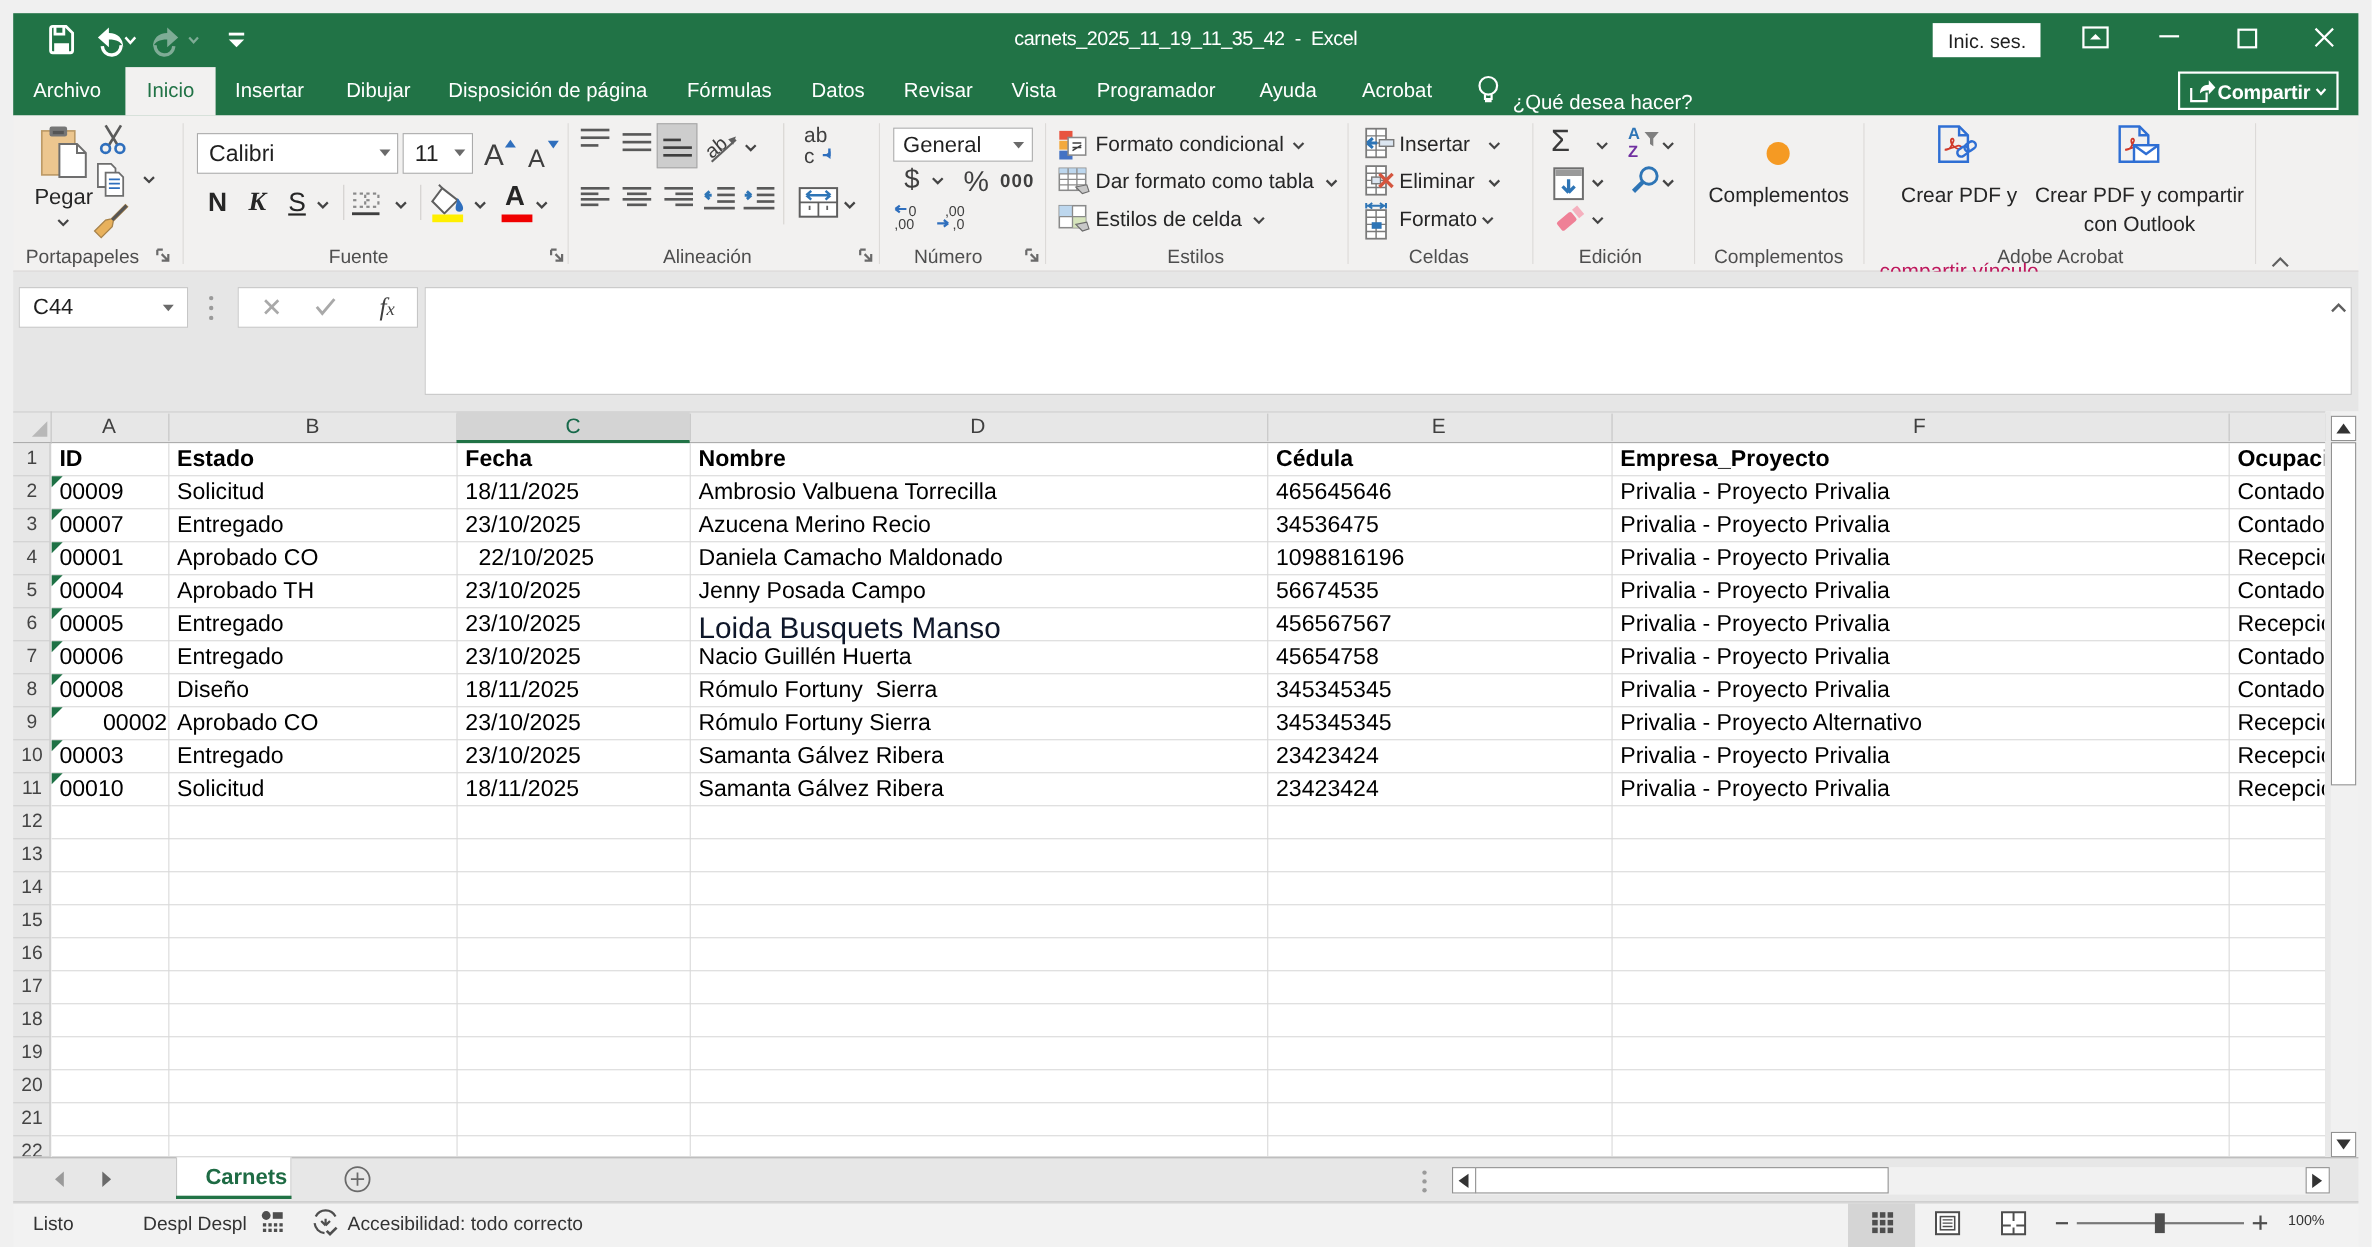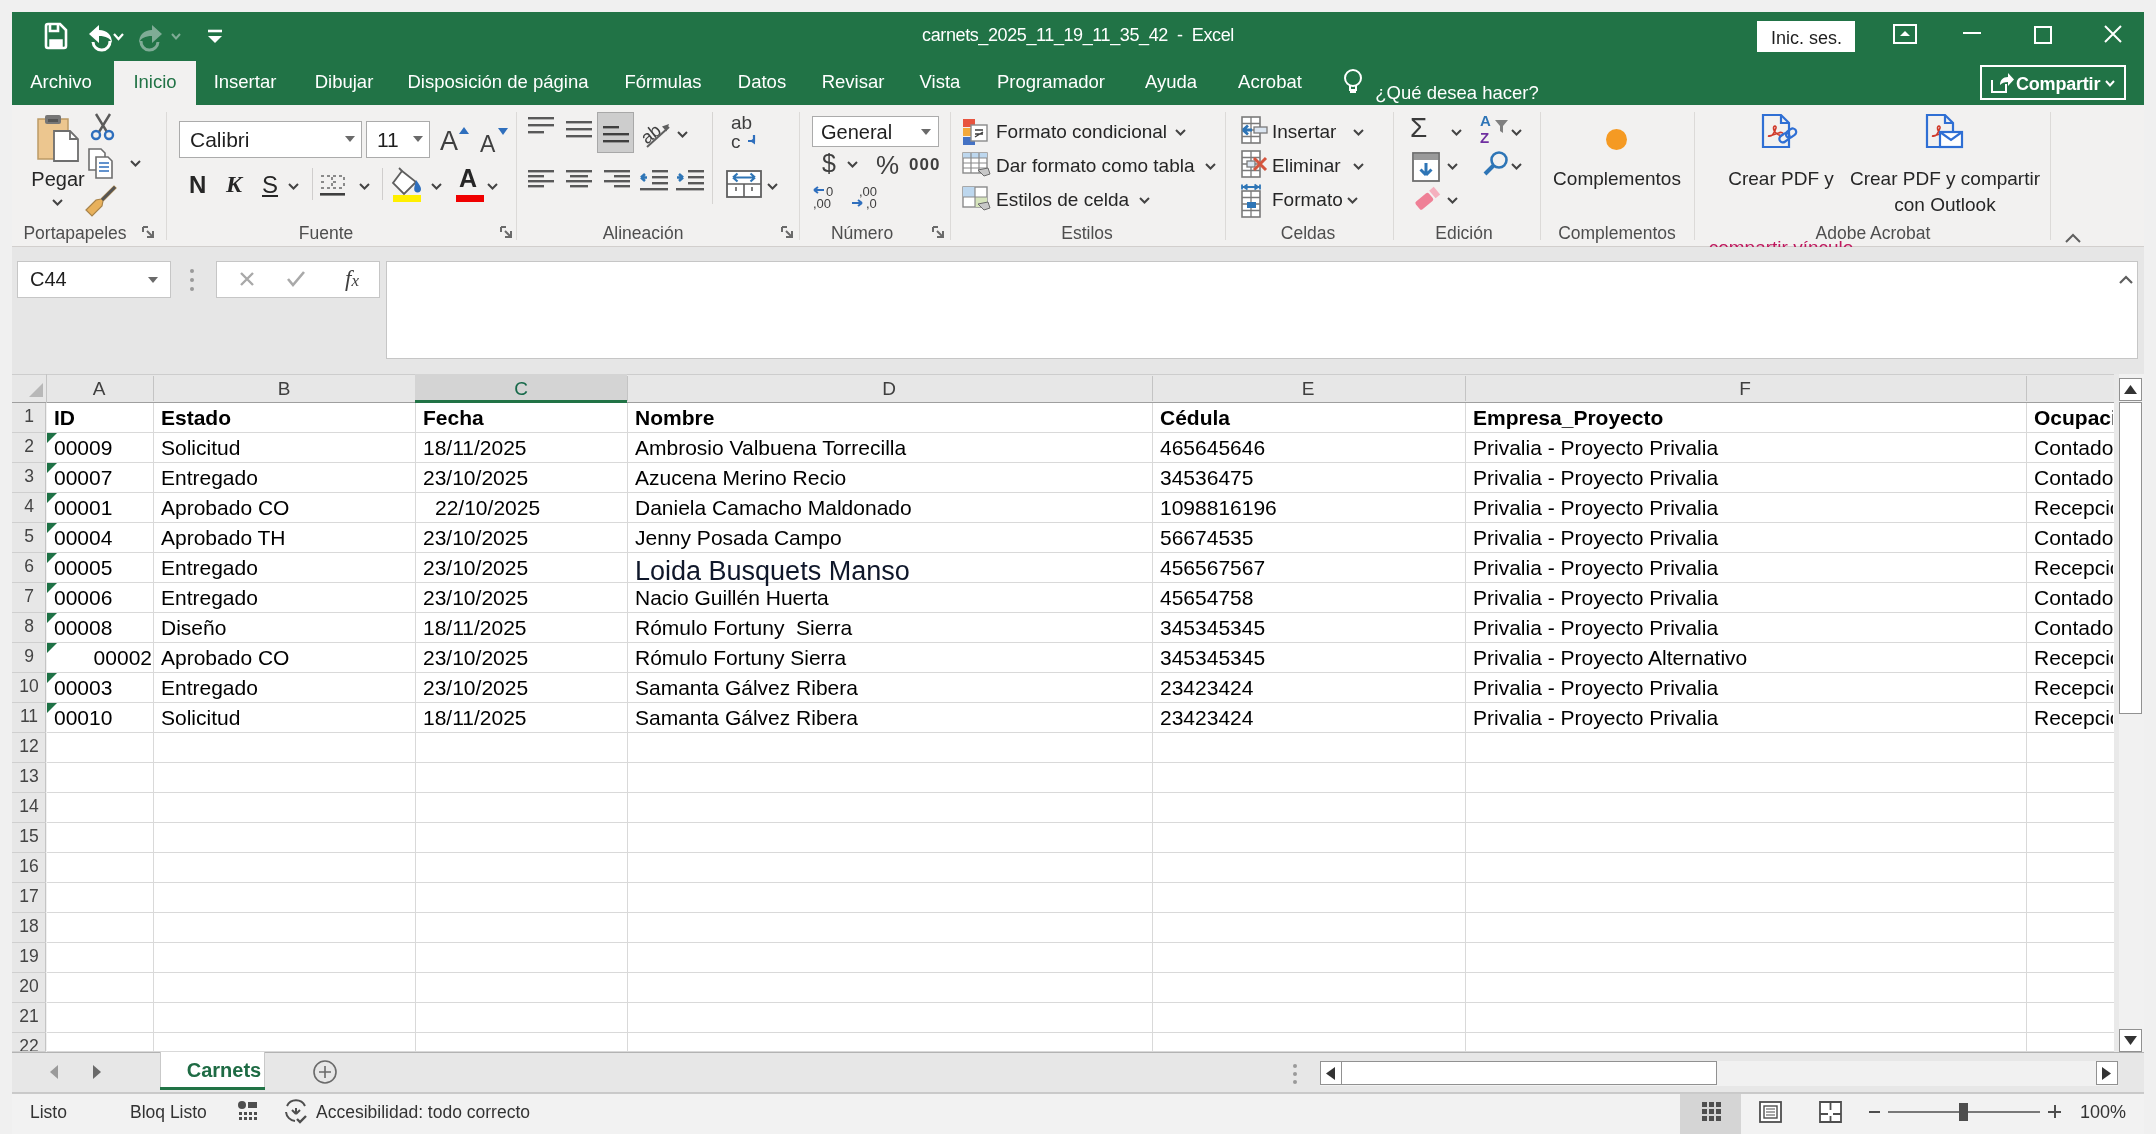--- a/index.html
+++ b/index.html
@@ -652,21 +652,21 @@
 <svg class="abs" style="left:1326px;top:1067px;" width="9" height="13" viewBox="0 0 9 13">
       <path d="M9 0 v13 L0 6.5 z" fill="#333"></path>
     </svg>
 <div class="abs" style="left:1341px;top:1061px;width:376px;height:24px;background:#fff;border:1px solid #919191;box-sizing:border-box;"></div>
 <div class="abs" style="left:2096px;top:1061px;width:22px;height:24px;background:#fff;border:1px solid #919191;box-sizing:border-box;"></div>
 <svg class="abs" style="left:2102px;top:1067px;" width="9" height="13" viewBox="0 0 9 13">
       <path d="M0 0 v13 L9 6.5 z" fill="#333"></path>
     </svg>
 <div class="abs" style="left:12px;top:1093px;width:2132px;height:41px;background:#f2f2f2;border-top:1px solid #cacaca;box-sizing:border-box;"></div>
 <div class="tx" style="left:30px;top:1102px;color:#333;font-size:17.5px;">Listo</div>
-<div class="tx" style="left:130px;top:1102px;color:#333;font-size:17.5px;">Bloq Listo</div>
+<div class="tx" style="left:130px;top:1102px;color:#333;font-size:17.5px;">Despl Despl</div>
 <svg class="abs" style="left:237px;top:1100px;" width="22" height="22" viewBox="0 0 22 22">
 <circle cx="5" cy="5" r="4" fill="#4e4e4e"></circle>
 <rect x="11" y="2" width="9" height="6" fill="#4e4e4e"></rect>
 <g fill="#4e4e4e">
         <rect x="2" y="12" width="3" height="3"></rect>
         <rect x="7" y="12" width="3" height="3"></rect>
         <rect x="12" y="12" width="3" height="3"></rect>
 <rect x="2" y="17" width="3" height="3"></rect>
         <rect x="7" y="17" width="3" height="3"></rect>
         <rect x="12" y="17" width="3" height="3"></rect>
@@ -702,13 +702,13 @@
 </svg>
 <svg class="abs" style="left:1819px;top:1101px;" width="23" height="22" viewBox="0 0 23 22">
 <path d="M1 1 h21 v20 h-21 z" fill="#fff" stroke="#4e4e4e" stroke-width="1.8"></path>
 <path d="M11.5 1 v8 M1 13 h8 M14 13 h8 M11.5 15 v6" stroke="#4e4e4e" stroke-width="1.8"></path>
 </svg>
 <div class="abs" style="left:1869px;top:1111px;width:11px;height:2px;background:#4e4e4e;"></div>
 <div class="abs" style="left:1888px;top:1111px;width:152px;height:2px;background:#787878;"></div>
 <div class="abs" style="left:1959px;top:1103px;width:9px;height:18px;background:#4e4e4e;"></div>
 <div class="abs" style="left:2048px;top:1111px;width:13px;height:2px;background:#4e4e4e;"></div>
 <div class="abs" style="left:2053.5px;top:1105px;width:2px;height:13px;background:#4e4e4e;"></div>
-<div class="tx" style="left:2080px;top:1102px;color:#333;font-size:18px;">100%</div>
+<div class="tx" style="left:2080px;top:1102px;color:#333;font-size:13px;">100%</div>
 </div>
 </body></html>

